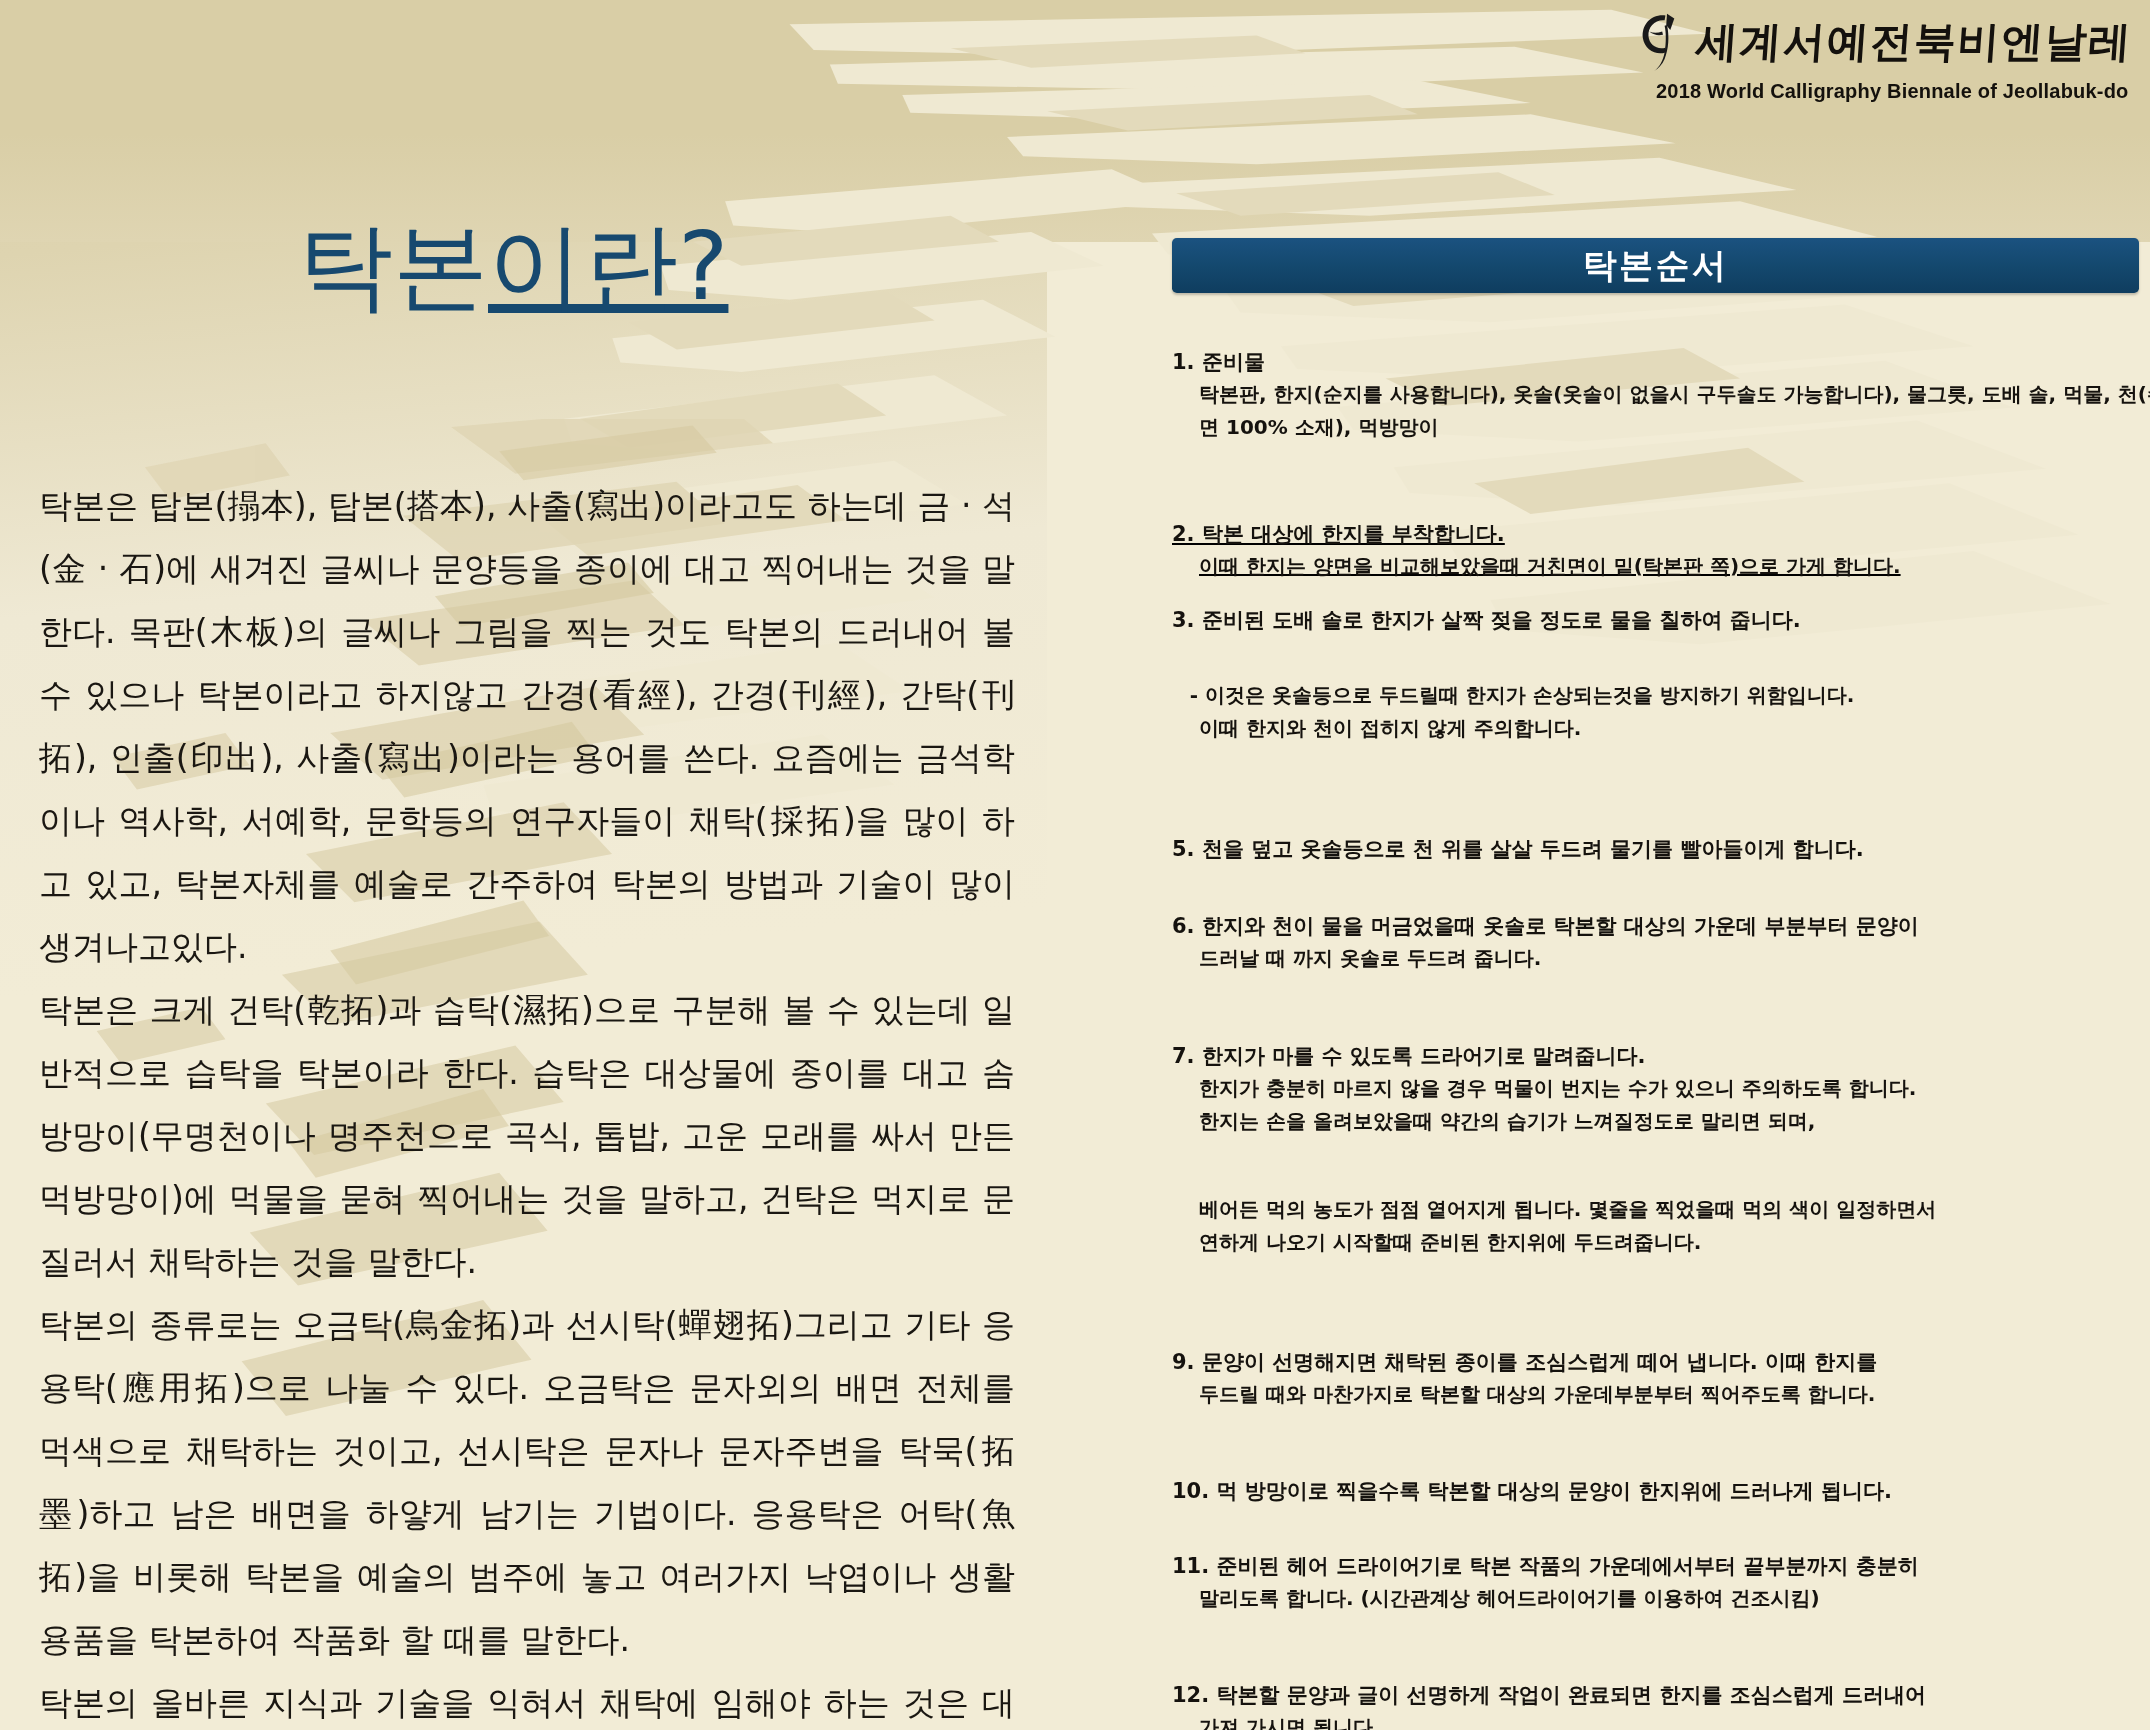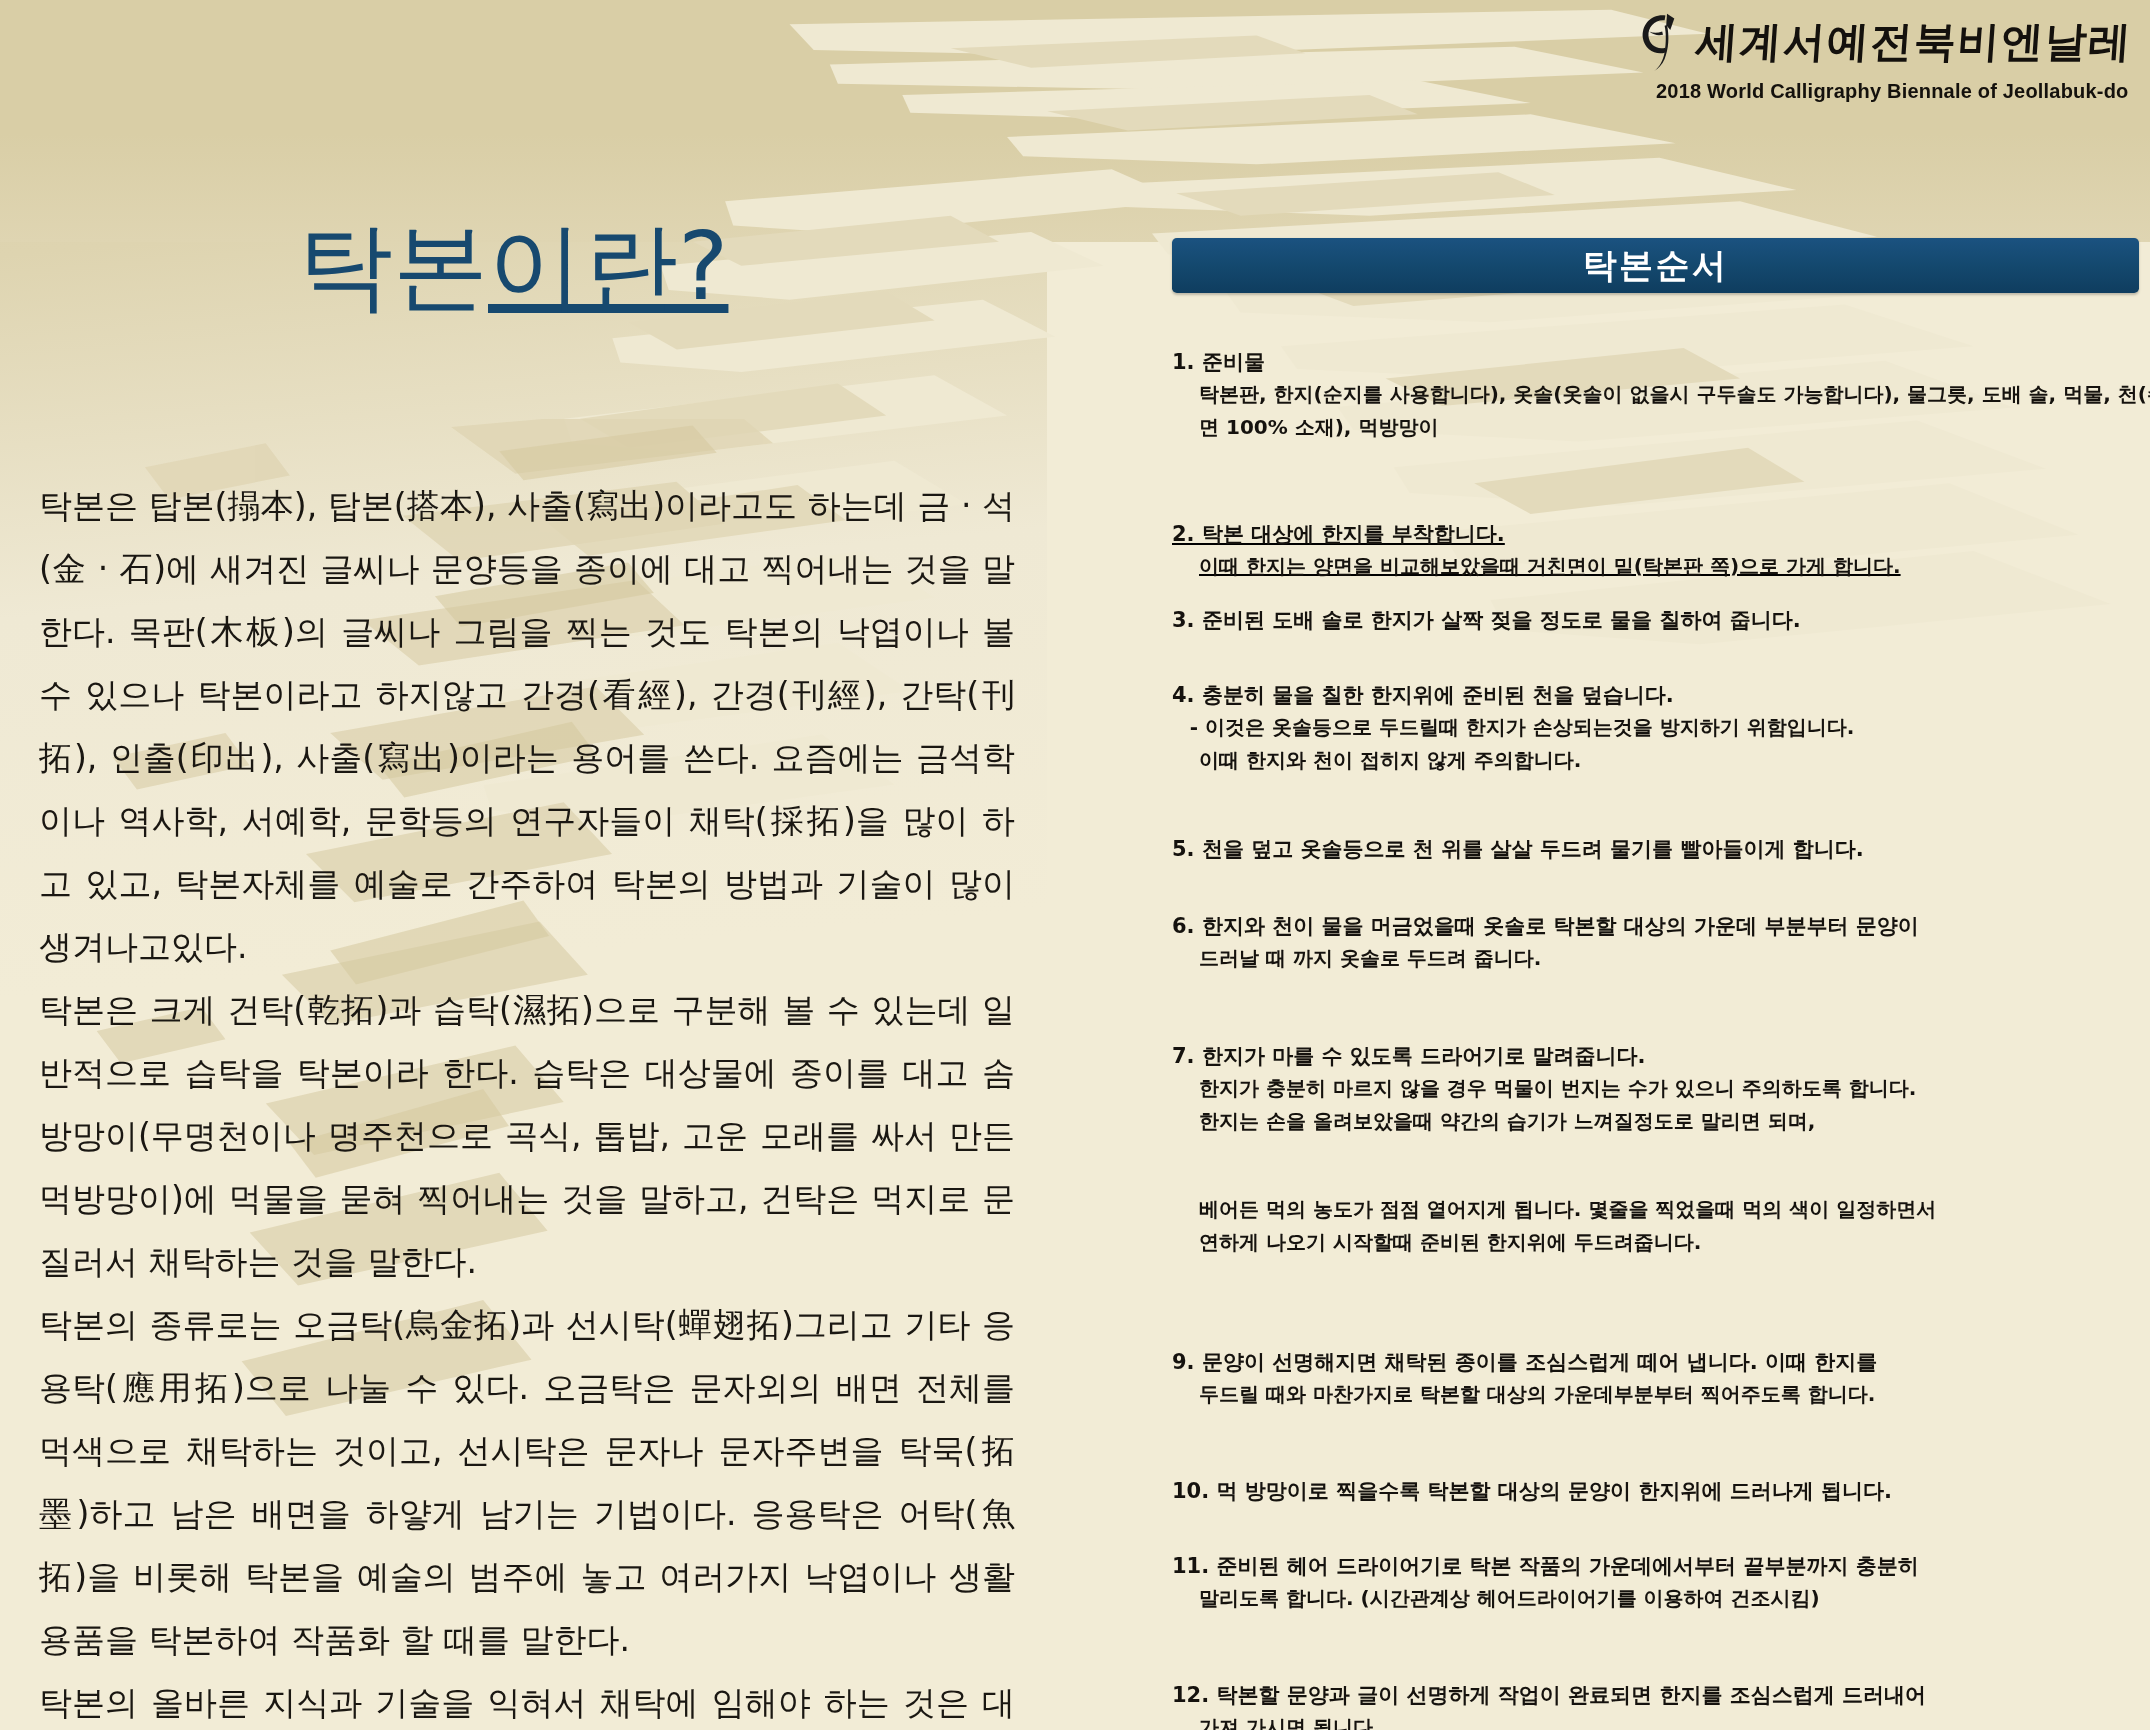--- a/index.html
+++ b/index.html
@@ -199,21 +199,21 @@
     <div class="logo-en">2018 World Calligraphy Biennale of Jeollabuk-do</div>
   </div>
 
   <div class="left-col">
 
     <h1 class="main-title">
       <span class="strong">탁본</span><span class="light">이란?</span>
     </h1>
 
     <div class="body-text">
-      <p>탁본은 탑본(搨本), 탑본(搭本), 사출(寫出)이라고도 하는데 금 · 석(金 · 石)에 새겨진 글씨나 문양등을 종이에 대고 찍어내는 것을 말한다. 목판(木板)의 글씨나 그림을 찍는 것도 탁본의 낙엽이나 볼 수 있으나 탁본이라고 하지않고 간경(看經), 간경(刊經), 간탁(刊拓), 인출(印出), 사출(寫出)이라는 용어를 쓴다. 요즘에는 금석학이나 역사학, 서예학,  문학등의 연구자들이 채탁(採拓)을 많이 하고 있고, 탁본자체를 예술로 간주하여 탁본의 방법과 기술이 많이 생겨나고있다.</p>
+      <p>탁본은 탑본(搨本), 탑본(搭本), 사출(寫出)이라고도 하는데 금 · 석(金 · 石)에 새겨진 글씨나 문양등을 종이에 대고 찍어내는 것을 말한다. 목판(木板)의 글씨나 그림을 찍는 것도 탁본의 드러내어 볼 수 있으나 탁본이라고 하지않고 간경(看經), 간경(刊經), 간탁(刊拓), 인출(印出), 사출(寫出)이라는 용어를 쓴다. 요즘에는 금석학이나 역사학, 서예학,  문학등의 연구자들이 채탁(採拓)을 많이 하고 있고, 탁본자체를 예술로 간주하여 탁본의 방법과 기술이 많이 생겨나고있다.</p>
       <p>탁본은 크게 건탁(乾拓)과 습탁(濕拓)으로 구분해 볼 수 있는데 일반적으로 습탁을 탁본이라 한다. 습탁은 대상물에 종이를 대고 솜방망이(무명천이나 명주천으로 곡식, 톱밥, 고운 모래를 싸서 만든 먹방망이)에 먹물을 묻혀 찍어내는 것을 말하고, 건탁은 먹지로 문질러서 채탁하는 것을 말한다.</p>
       <p>탁본의 종류로는 오금탁(烏金拓)과 선시탁(蟬翅拓)그리고 기타 응용탁(應用拓)으로 나눌 수 있다. 오금탁은 문자외의 배면 전체를 먹색으로 채탁하는 것이고,  선시탁은 문자나 문자주변을 탁묵(拓墨)하고 남은 배면을 하얗게 남기는 기법이다. 응용탁은 어탁(魚拓)을 비롯해 탁본을 예술의 범주에 놓고 여러가지 낙엽이나 생활용품을 탁본하여 작품화 할 때를 말한다.</p>
       <p>탁본의 올바른 지식과 기술을 익혀서 채탁에 임해야 하는 것은 대상물의 훼손을 방지하고 옛 문화유산을 보호해야 하기 때문이다.</p>
     </div>
 
   </div>
 
   <div class="right-col">
 
     <div class="panel-header">
@@ -231,21 +231,20 @@
       <div class="step px" style="top:172px;text-decoration:underline;">
         <div class="step-head">2. 탁본 대상에 한지를 부착합니다.</div>
         <div class="step-sub">이때 한지는 양면을 비교해보았을때 거친면이 밑(탁본판 쪽)으로 가게 합니다.</div>
       </div>
 
       <div class="step px" style="top:258px;">
         <div class="step-head">3. 준비된 도배 솔로 한지가 살짝 젖을 정도로 물을 칠하여 줍니다.</div>
       </div>
 
       <div class="step px" style="top:333px;">
-        <div class="step-head">4. 충분히 물을 칠한 한지위에 준비된 천을 덮습니다.</div>
         <div class="step-sub dash">- 이것은 옷솔등으로 두드릴때 한지가 손상되는것을 방지하기 위함입니다.</div>
         <div class="step-sub">이때 한지와 천이 접히지 않게 주의합니다.</div>
       </div>
 
       <div class="step px" style="top:487px;">
         <div class="step-head">5. 천을 덮고 옷솔등으로 천 위를 살살 두드려 물기를 빨아들이게 합니다.</div>
       </div>
 
       <div class="step px" style="top:564px;">
         <div class="step-head">6. 한지와 천이 물을 머금었을때 옷솔로 탁본할 대상의 가운데 부분부터 문양이</div>

